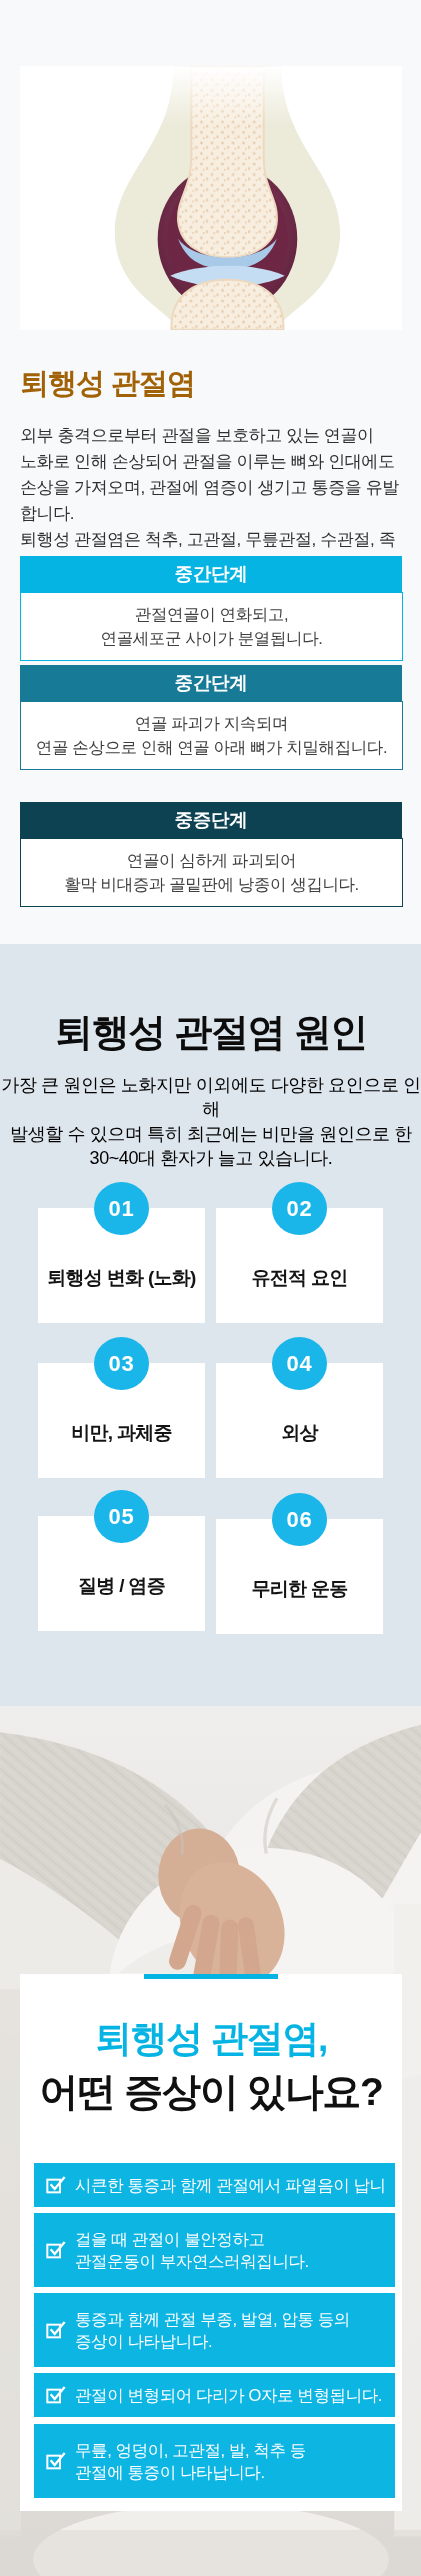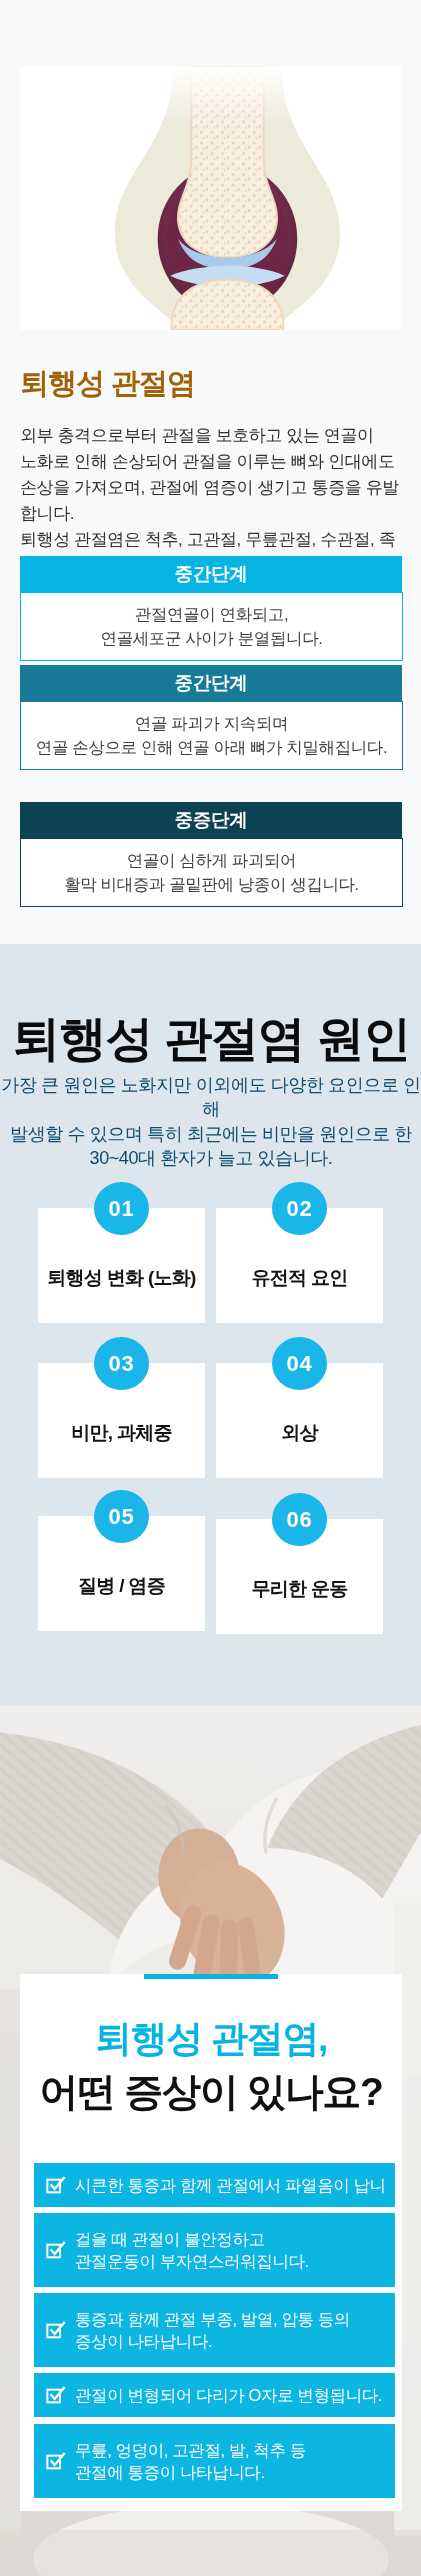--- a/index.html
+++ b/index.html
@@ -18,24 +18,24 @@
   .stage-header{width:382px;height:36px;line-height:36px;text-align:center;
                 color:#ffffff;font-size:18.5px;font-weight:700;letter-spacing:-0.3px;}
   .stage-body{width:381px;height:58px;padding-top:9.2px;background:#ffffff;text-align:center;
               font-size:16.5px;line-height:24px;color:#404040;letter-spacing:-0.4px;}
   .st1 .stage-header{background:#06b4e4;} .st1 .stage-body{border:0.7px solid #06b4e4;}
   .st2 .stage-header{background:#177a96;} .st2 .stage-body{border:0.7px solid #177a96;text-align:center;}
   .st3 .stage-header{background:#0d4252;} .st3 .stage-body{border:0.7px solid #0d4252;}
 
   
   .sec-causes{left:0;top:944px;width:422px;height:762px;background:#dee6ed;}
-  .causes-title{left:0;top:63px;width:422px;text-align:center;font-size:48px;
+  .causes-title{left:0;top:63px;width:422px;text-align:center;font-size:38px;
                 font-weight:800;letter-spacing:-1.3px;color:#0c0c0c;}
   .causes-para{left:0;top:129px;width:422px;text-align:center;font-size:18px;
-               line-height:24.4px;color:#0c4a6e;letter-spacing:-0.4px;}
+               line-height:24.4px;color:#000000;letter-spacing:-0.4px;}
   .cause-card{width:167px;height:115px;background:#ffffff;}
   .cause-num{position:absolute;left:56px;top:-26px;width:55px;height:53px;border-radius:50%;
              background:#1ab6e9;color:#ffffff;font-size:22px;font-weight:700;
              text-align:center;line-height:53px;letter-spacing:0.7px;}
   .cause-label{position:absolute;left:0;top:57px;width:100%;text-align:center;
                font-size:19px;font-weight:700;color:#141414;letter-spacing:-0.7px;}
 
   
   .sec-photo{left:0;top:1706px;width:422px;height:870px;
              background:linear-gradient(180deg,#efeeec 0%,#e9e6e3 30%,#e2dfda 75%,#dbd7d2 100%);}

